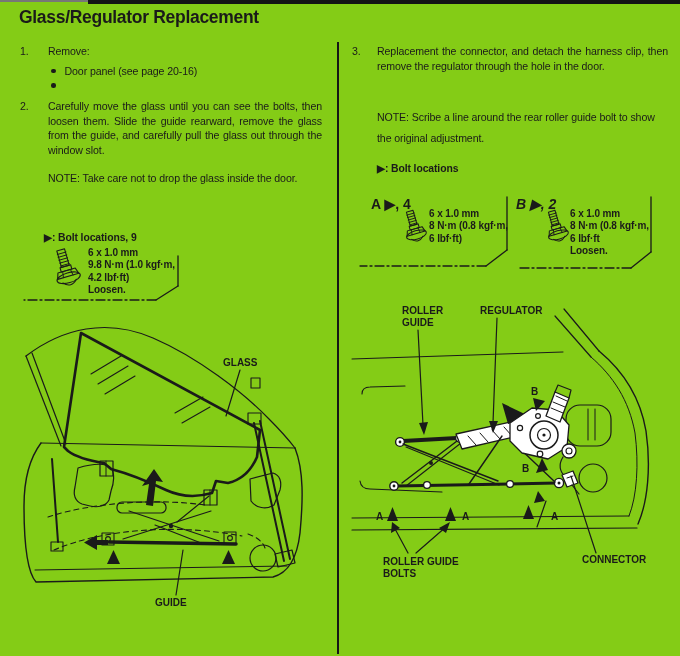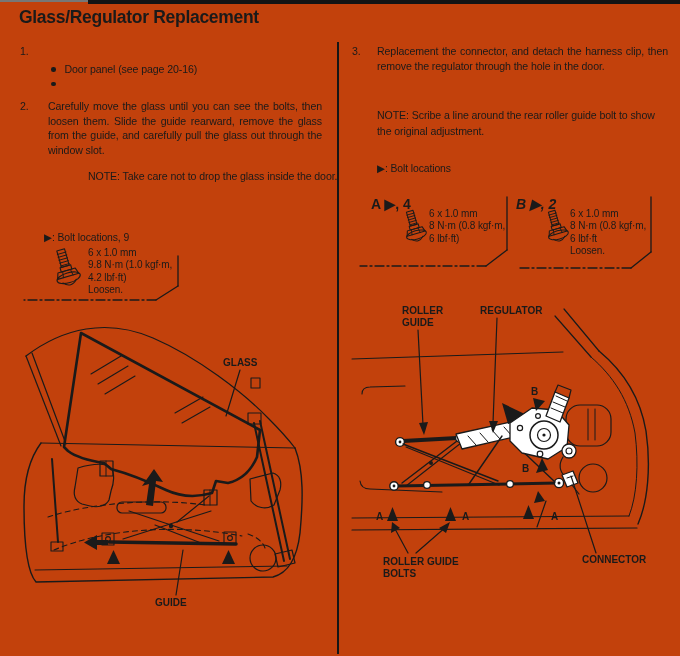--- a/index.html
+++ b/index.html
@@ -1,49 +1,50 @@
 <!DOCTYPE html>
 <html><head>
 <meta charset="utf-8">
 <style>
   html,body{margin:0;padding:0;background:#e8e8e8;}
-  .page{position:relative;width:680px;height:656px;background:#c2410c;font-family:"Liberation Sans",sans-serif;color:#1a1a1a;overflow:hidden;}
+  .page{position:relative;width:680px;height:656px;background:#84cc16;font-family:"Liberation Sans",sans-serif;color:#1a1a1a;overflow:hidden;}
   .topbar{position:absolute;top:0;left:88px;right:0;height:4px;background:#141414;}
   .topbar-left{position:absolute;top:0;left:0;width:88px;height:2px;background:#777;}
   .title{position:absolute;top:7px;left:19px;font-size:17.5px;font-weight:700;letter-spacing:-0.3px;}
   .divider{position:absolute;left:337px;top:42px;width:2px;height:612px;background:#161616;}
   .step{position:absolute;display:flex;font-size:10.6px;line-height:14.5px;letter-spacing:-0.1px;}
   .num{flex:none;}
   .para{text-align:justify;}
-  .bullets{margin-top:18px;}
+  .bullets{margin-top:5px;}
   .bullet-row{display:flex;align-items:flex-start;}
   .dot{width:4.5px;height:4.5px;border-radius:50%;background:#1a1a1a;flex:none;margin:5px 9px 0 3px;}
-  .note{position:absolute;font-size:10.6px;line-height:16px;letter-spacing:-0.1px;}
-  .nowrap{white-space:nowrap;margin-left:40px;}
-  .bolt-header{position:absolute;font-size:10.4px;font-weight:400;letter-spacing:-0.1px;white-space:nowrap;}
+  .note{position:absolute;font-size:10.6px;line-height:21px;letter-spacing:-0.1px;}
+  .nowrap{white-space:nowrap;}
+  .bolt-header{position:absolute;font-size:10.4px;font-weight:700;letter-spacing:-0.1px;white-space:nowrap;}
   .callout-label{position:absolute;font-size:14px;font-weight:700;white-space:nowrap;}
-  .spec{position:absolute;font-size:10px;font-weight:400;line-height:12.3px;letter-spacing:-0.1px;white-space:nowrap;}
+  .spec{position:absolute;font-size:10px;font-weight:700;line-height:12.3px;letter-spacing:-0.1px;white-space:nowrap;}
   svg{position:absolute;overflow:visible;}
   svg .ln{fill:none;stroke:#1a1a1a;stroke-linecap:round;stroke-linejoin:round;}
   svg .fl{fill:#1a1a1a;stroke:none;}
   svg .wh{fill:#fff;stroke:#1a1a1a;stroke-linejoin:round;}
   svg text{font-family:"Liberation Sans",sans-serif;font-weight:700;fill:#1a1a1a;font-size:10px;letter-spacing:0;}
 </style>
 </head>
 <body>
 
 <div class="page">
   <div class="topbar"></div>
   <div class="topbar-left"></div>
   <div class="title">Glass/Regulator Replacement</div>
   <div class="divider"></div>
 
   <div class="step" style="left:20px;top:44px;width:302px;">
     <div class="num" style="width:28px;">1.</div>
     <div>
+      <div>Remove:</div>
       <div class="bullets">
         <div class="bullet-row">
           <span class="dot"></span>
           <span>Door panel (see page 20-16)</span>
         </div>
         <div class="bullet-row">
           <span class="dot"></span>
         </div>
       </div>
     </div>

